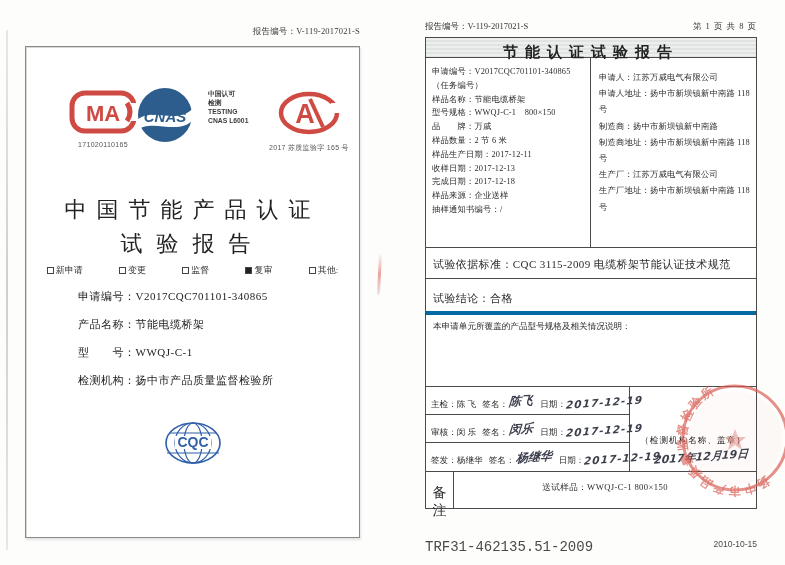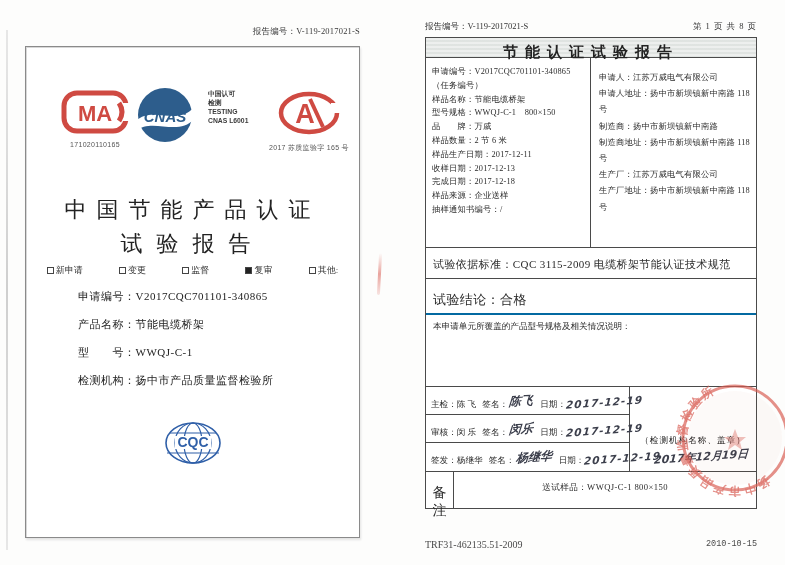--- a/index.html
+++ b/index.html
@@ -11,21 +11,21 @@
   .scan-edge { position:absolute; left:6px; top:30px; width:2px; height:520px;
     background:linear-gradient(#ddd,#bbb,#ddd); opacity:.7; }
 
   
   .lp-report-no { position:absolute; left:230px; top:26px; width:130px;
     font-size:8.5px; color:#3a3a3a; text-align:right; letter-spacing:.2px; }
   .lp-box { position:absolute; left:25px; top:46px; width:335px; height:492px;
     border:1.5px solid #8a8a8a; box-shadow:1px 1px 0 #d8d8d8 inset, 1px 2px 2px #e3e3e3; background:#fff; }
   .logo-row { position:absolute; left:0; top:38px; width:100%; height:75px; }
   .logo-item { position:absolute; text-align:center; }
-  .logo-cma { left:34px; top:4px; }
+  .logo-cma { left:42px; top:4px; }
   .logo-cnas { left:108px; top:0; }
   .cnas-caption { position:absolute; left:182px; top:4px; text-align:left;
     font-family:"Liberation Sans",sans-serif; font-size:6.8px; font-weight:bold;
     color:#3b3b3b; line-height:9px; }
   .logo-cal { left:243px; top:6px; }
   .logo-num { font-size:7px; color:#555; margin-top:2px; letter-spacing:.3px;
     font-family:"Liberation Sans",sans-serif; }
   .lp-title1 { position:absolute; left:0; top:148px; width:100%; text-align:center;
     font-size:22px; letter-spacing:10px; color:#222; font-weight:500; }
   .lp-title2 { position:absolute; left:0; top:182px; width:100%; text-align:center;
@@ -53,45 +53,45 @@
   .rt-title { height:20px; background:#e7eae8;
     background-image:repeating-linear-gradient(180deg, rgba(255,255,255,.25) 0 2px, rgba(190,198,194,.18) 2px 4px);
     border-bottom:1px solid #4a4a4a; text-align:center; font-size:15px; font-weight:bold;
     letter-spacing:7px; line-height:28px; color:#222; }
   .rt-info { display:flex; height:190px; border-bottom:1px solid #4a4a4a; }
   .rt-info-left { width:165px; border-right:1px solid #4a4a4a; padding:7px 4px 0 6px;
     font-size:8.3px; line-height:13.8px; letter-spacing:.2px; }
   .rt-info-right { flex:1; padding:12px 4px 0 8px; font-size:8.3px; line-height:16.2px; letter-spacing:.2px; }
   .rt-row-std { height:31px; border-bottom:1px solid #4a4a4a; padding:9px 0 0 7px;
     font-size:11px; letter-spacing:.4px; }
-  .rt-row-concl { height:36px; border-bottom:2px solid #0369a1; padding:12px 0 0 7px;
-    font-size:13px; letter-spacing:.4px; }
+  .rt-row-concl { height:36px; border-bottom:4px solid #0369a1; padding:12px 0 0 7px;
+    font-size:11px; letter-spacing:.4px; }
   .rt-row-cover { height:72px; border-bottom:1px solid #4a4a4a; padding:6px 4px 0 7px; font-size:8.6px; }
   .cover-lines { margin-top:5px; padding-left:12px; font-size:7.8px; line-height:11.5px; letter-spacing:.1px; }
   .rt-sig { position:relative; display:flex; border-bottom:1px solid #4a4a4a; }
   .sig-left { width:204px; border-right:1px solid #4a4a4a; }
   .sig-row { height:28px; border-bottom:1px solid #4a4a4a; padding:8px 0 0 5px;
     font-size:8.6px; white-space:nowrap; position:relative; }
   .sig-row:last-child { border-bottom:none; }
   .hand { font-family:"DejaVu Sans", sans-serif; font-style:italic; font-weight:bold;
     color:#3c3f4c; display:inline-block; transform:rotate(-4deg) skewX(-8deg); }
   .sig-name-hand { font-size:12px; margin:0 1px; position:relative; top:-2px; }
   .sig-date-hand { font-size:10.5px; letter-spacing:1px; position:relative; top:-1px; }
   .sig-right { flex:1; position:relative; padding-top:48px; text-align:center; }
   .stamp-note { font-size:8.6px; color:#222; letter-spacing:1px; }
   .stamp-hand-date { margin-top:3px; text-align:left; padding-left:16px; font-size:11px; }
   .stamp-svg { position:absolute; left:46px; top:-8px; pointer-events:none; opacity:.85; }
   .rt-remark { display:flex; height:36px; }
   .remark-label { width:28px; border-right:1px solid #4a4a4a; padding-top:12px;
     text-align:center; font-size:14px; }
   .remark-value { flex:1; text-align:center; padding-top:10px; font-size:8.6px; letter-spacing:.4px; }
-  .rp-footer-left { position:absolute; left:425px; top:539px; font-size:10px; color:#4a4a4a;
-    font-family:Liberation Serif, serif; }
+  .rp-footer-left { position:absolute; left:425px; top:539px; font-size:14px; color:#4a4a4a;
+    font-family:Liberation Mono, monospace; }
   .rp-footer-right { position:absolute; left:630px; top:539px; width:127px; text-align:right;
-    font-size:8.5px; color:#4a4a4a; font-family:Liberation Mono, monospace; }
+    font-size:8.5px; color:#4a4a4a; font-family:Liberation Sans, sans-serif; }
 </style>
 </head>
 <body>
 
 <div class="scan-edge"></div>
 
 <div class="lp-report-no">报告编号：V-119-2017021-S</div>
 
 <div class="lp-box">
 

